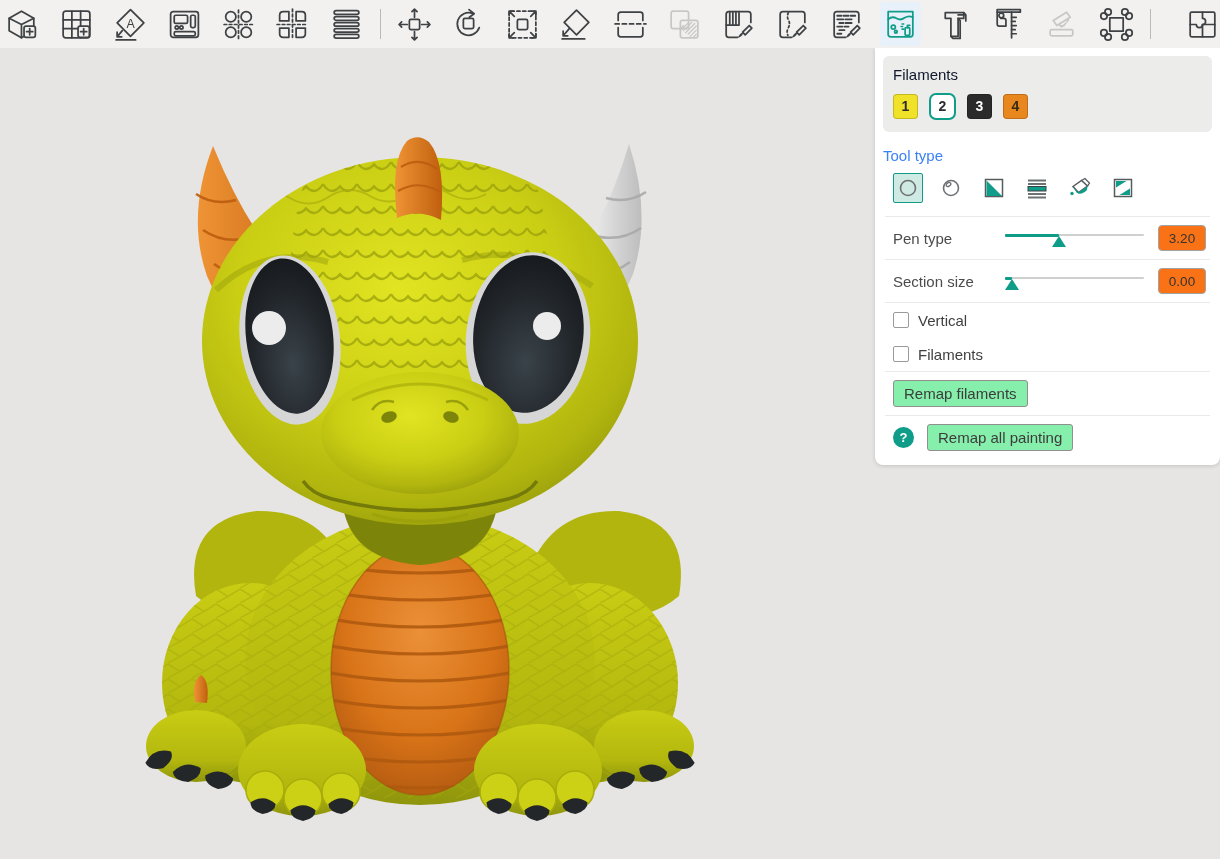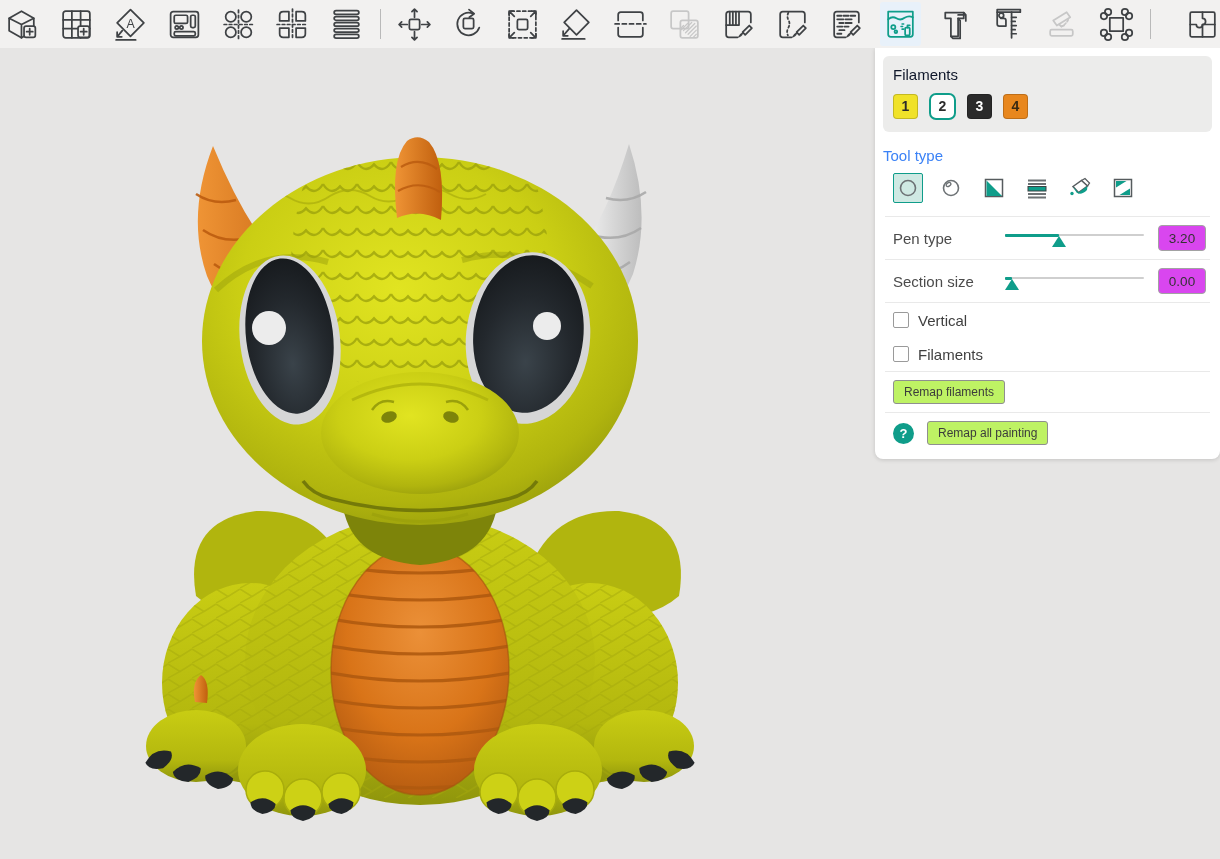--- a/index.html
+++ b/index.html
@@ -39,25 +39,25 @@
   .ttbtn.sel{background:#cfe9e3;border:1.5px solid #0f9d8a}
   .divider{height:1px;background:#e9e9e9;margin:0 2px}
   .srow{display:flex;align-items:center;padding:8px 6px 8px 10px;height:26px}
   .s-label{width:112px;font-size:15px;color:#4b4b4b;flex:0 0 auto}
   .track{flex:1;height:18px;position:relative;margin-right:14px;cursor:pointer}
   .track-line{position:absolute;top:5px;left:0;right:0;height:2px;background:#cfcfcf;border-radius:1px}
   .track-fill{position:absolute;top:4.5px;left:0;height:3px;background:#0f9d8a;border-radius:1px}
   .thumb{position:absolute;top:7px;width:0;height:0;border-left:7px solid transparent;
          border-right:7px solid transparent;border-bottom:11px solid #0f9d8a}
   .valbox{width:46px;height:24px;border:1px solid #a2a2a2;border-radius:4px;font-size:13.5px;color:#333;
-          display:flex;align-items:center;justify-content:center;flex:0 0 auto;background:#d946ef}
+          display:flex;align-items:center;justify-content:center;flex:0 0 auto;background:#f97316}
   .cbrow{display:flex;align-items:center;gap:9px;padding:7px 10px;height:20px;cursor:pointer}
   .cbox{width:16px;height:16px;border:1px solid #9a9a9a;border-radius:2px;background:#fff;flex:0 0 auto;box-sizing:border-box}
   .cblabel{font-size:15px;color:#3f3f3f}
-  .btn{font-family:inherit;font-size:12px;color:#3c3c3c;background:#bef264;border:1px solid #8f8f8f;
+  .btn{font-family:inherit;font-size:15px;color:#3c3c3c;background:#86efac;border:1px solid #8f8f8f;
        border-radius:3px;padding:4px 10px;cursor:pointer}
   .remap-wrap{padding:8px 10px}
   .erase-row{display:flex;align-items:center;gap:13px;padding:8px 10px 4px}
   .help{width:21px;height:21px;border-radius:50%;background:#0f9d8a;color:#fff;font-size:13px;
         font-weight:700;display:flex;align-items:center;justify-content:center;flex:0 0 auto}
 </style>
 </head>
 <body>
 
 <div class="toolbar" id="toolbar">

